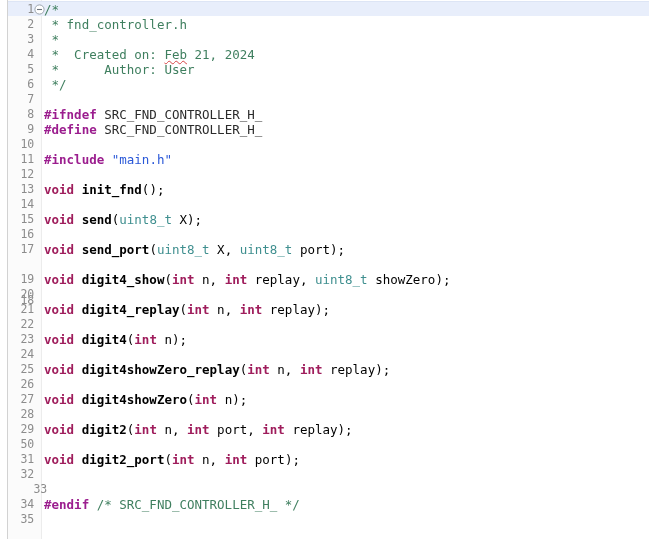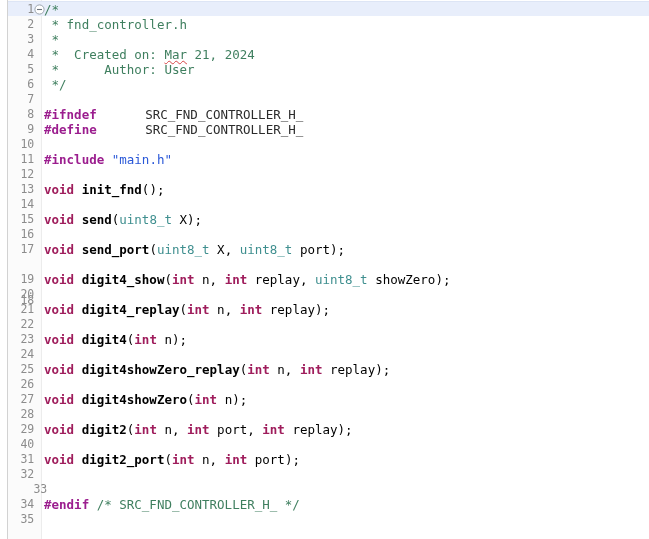--- a/index.html
+++ b/index.html
@@ -95,21 +95,21 @@
     top: 0;
     white-space: pre;
     font-family: "DejaVu Sans Mono", monospace;
     font-size: 12.5px;
     color: #000000;
   }
 
   
   .t-comment  { color: #3f7f5f; }
   .t-pp       { color: #9b1d8e; font-weight: bold; }
-  .t-macro    { color: #2b2b2b; margin-left: 41px; }
+  .t-macro    { color: #2b2b2b; }
   .t-string   { color: #2a58d8; }
   .t-kw       { color: #9f1d5c; font-weight: bold; }
   .t-fn       { color: #000000; font-weight: bold; }
   .t-type     { color: #3f8f8f; }
   .t-plain    { color: #000000; }
   .t-punct    { color: #000000; }
 
   
   .squiggle {
     position: relative;
@@ -132,21 +132,21 @@
 
   <div class="line-highlight" id="line-highlight" style="top: 1px;"></div>
 
   <div class="rows" id="rows">
       <div class="row" style="top: 2px; position: absolute; left: 0px; width: 649px;"><span class="lnum">1</span><span class="fold"><svg width="11" height="11" viewBox="0 0 11 11">
             <circle cx="5.5" cy="5.5" r="4.6" fill="#ffffff" stroke="#9aa3ad" stroke-width="1"></circle>
             <line x1="3" y1="5.5" x2="8" y2="5.5" stroke="#6b737c" stroke-width="1.1"></line>
           </svg></span><span class="code"><span class="t-comment">/*</span></span></div>
       <div class="row" style="top: 17px; position: absolute; left: 0px; width: 649px;"><span class="lnum">2</span><span class="code"><span class="t-comment"> * fnd_controller.h</span></span></div>
       <div class="row" style="top: 32px; position: absolute; left: 0px; width: 649px;"><span class="lnum">3</span><span class="code"><span class="t-comment"> *</span></span></div>
-      <div class="row" style="top: 47px; position: absolute; left: 0px; width: 649px;"><span class="lnum">4</span><span class="code"><span class="t-comment"> *  Created on: </span><span class="t-comment squiggle">Mar</span><span class="t-comment"> 21, 2024</span></span></div>
+      <div class="row" style="top: 47px; position: absolute; left: 0px; width: 649px;"><span class="lnum">4</span><span class="code"><span class="t-comment"> *  Created on: </span><span class="t-comment squiggle">Feb</span><span class="t-comment"> 21, 2024</span></span></div>
       <div class="row" style="top: 62px; position: absolute; left: 0px; width: 649px;"><span class="lnum">5</span><span class="code"><span class="t-comment"> *      Author: User</span></span></div>
       <div class="row" style="top: 77px; position: absolute; left: 0px; width: 649px;"><span class="lnum">6</span><span class="code"><span class="t-comment"> */</span></span></div>
       <div class="row" style="top: 92px; position: absolute; left: 0px; width: 649px;"><span class="lnum">7</span><span class="code"></span></div>
       <div class="row" style="top: 107px; position: absolute; left: 0px; width: 649px;"><span class="lnum">8</span><span class="code"><span class="t-pp">#ifndef</span><span class="t-plain"> </span><span class="t-macro">SRC_FND_CONTROLLER_H_</span></span></div>
       <div class="row" style="top: 122px; position: absolute; left: 0px; width: 649px;"><span class="lnum">9</span><span class="code"><span class="t-pp">#define</span><span class="t-plain"> </span><span class="t-macro">SRC_FND_CONTROLLER_H_</span></span></div>
       <div class="row" style="top: 137px; position: absolute; left: 0px; width: 649px;"><span class="lnum">10</span><span class="code"></span></div>
       <div class="row" style="top: 152px; position: absolute; left: 0px; width: 649px;"><span class="lnum">11</span><span class="code"><span class="t-pp">#include</span><span class="t-plain"> </span><span class="t-string">"main.h"</span></span></div>
       <div class="row" style="top: 167px; position: absolute; left: 0px; width: 649px;"><span class="lnum">12</span><span class="code"></span></div>
       <div class="row" style="top: 182px; position: absolute; left: 0px; width: 649px; padding-left: 36px;"><span class="lnum">13</span><span class="code"><span class="t-kw">void</span><span class="t-plain"> </span><span class="t-fn">init_fnd</span><span class="t-punct">();</span></span></div>
       <div class="row" style="top: 197px; position: absolute; left: 0px; width: 649px;"><span class="lnum">14</span><span class="code"></span></div>
@@ -158,21 +158,21 @@
       <div class="row" style="top: 287px; position: absolute; left: 0px; width: 649px;"><span class="lnum">20</span><span class="code"></span></div>
       <div class="row" style="top: 302px; position: absolute; left: 0px; width: 649px;"><span class="lnum">21</span><span class="code"><span class="t-kw">void</span><span class="t-plain"> </span><span class="t-fn">digit4_replay</span><span class="t-punct">(</span><span class="t-kw">int</span><span class="t-plain"> n, </span><span class="t-kw">int</span><span class="t-plain"> replay</span><span class="t-punct">);</span></span></div>
       <div class="row" style="top: 317px; position: absolute; left: 0px; width: 649px; padding-left: 32px;"><span class="lnum">22</span><span class="code"></span></div>
       <div class="row" style="top: 332px; position: absolute; left: 0px; width: 531px;"><span class="lnum">23</span><span class="code"><span class="t-kw">void</span><span class="t-plain"> </span><span class="t-fn">digit4</span><span class="t-punct">(</span><span class="t-kw">int</span><span class="t-plain"> n</span><span class="t-punct">);</span></span></div>
       <div class="row" style="top: 347px; position: absolute; left: 0px; width: 649px;"><span class="lnum">24</span><span class="code"></span></div>
       <div class="row" style="top: 362px; position: absolute; left: 0px; width: 649px;"><span class="lnum">25</span><span class="code"><span class="t-kw">void</span><span class="t-plain"> </span><span class="t-fn">digit4showZero_replay</span><span class="t-punct">(</span><span class="t-kw">int</span><span class="t-plain"> n, </span><span class="t-kw">int</span><span class="t-plain"> replay</span><span class="t-punct">);</span></span></div>
       <div class="row" style="top: 377px; position: absolute; left: 0px; width: 649px;"><span class="lnum">26</span><span class="code"></span></div>
       <div class="row" style="top: 392px; position: absolute; left: 0px; width: 649px;"><span class="lnum">27</span><span class="code"><span class="t-kw">void</span><span class="t-plain"> </span><span class="t-fn">digit4showZero</span><span class="t-punct">(</span><span class="t-kw">int</span><span class="t-plain"> n</span><span class="t-punct">);</span></span></div>
       <div class="row" style="top: 407px; position: absolute; left: 0px; width: 649px;"><span class="lnum">28</span><span class="code"></span></div>
       <div class="row" style="top: 422px; position: absolute; left: 0px; width: 649px;"><span class="lnum">29</span><span class="code"><span class="t-kw">void</span><span class="t-plain"> </span><span class="t-fn">digit2</span><span class="t-punct">(</span><span class="t-kw">int</span><span class="t-plain"> n, </span><span class="t-kw">int</span><span class="t-plain"> port, </span><span class="t-kw">int</span><span class="t-plain"> replay</span><span class="t-punct">);</span></span></div>
-      <div class="row" style="top: 437px; position: absolute; left: 0px; width: 649px;"><span class="lnum">40</span><span class="code"></span></div>
+      <div class="row" style="top: 437px; position: absolute; left: 0px; width: 649px;"><span class="lnum">50</span><span class="code"></span></div>
       <div class="row" style="top: 452px; position: absolute; left: 0px; width: 649px;"><span class="lnum">31</span><span class="code"><span class="t-kw">void</span><span class="t-plain"> </span><span class="t-fn">digit2_port</span><span class="t-punct">(</span><span class="t-kw">int</span><span class="t-plain"> n, </span><span class="t-kw">int</span><span class="t-plain"> port</span><span class="t-punct">);</span></span></div>
       <div class="row" style="top: 467px; position: absolute; left: 0px; width: 649px;"><span class="lnum">32</span><span class="code"></span></div>
       <div class="row" style="top: 482px; position: absolute; left: 0px; width: 649px; margin-left: 13px;"><span class="lnum">33</span><span class="code"></span></div>
       <div class="row" style="top: 497px; position: absolute; left: 0px; width: 649px;"><span class="lnum">34</span><span class="code"><span class="t-pp">#endif</span><span class="t-plain"> </span><span class="t-comment">/* SRC_FND_CONTROLLER_H_ */</span></span></div>
       <div class="row" style="top: 512px; position: absolute; left: 0px; width: 649px;"><span class="lnum">35</span><span class="code"></span></div>
     </div>
 
 </div>
 
 </body></html>

